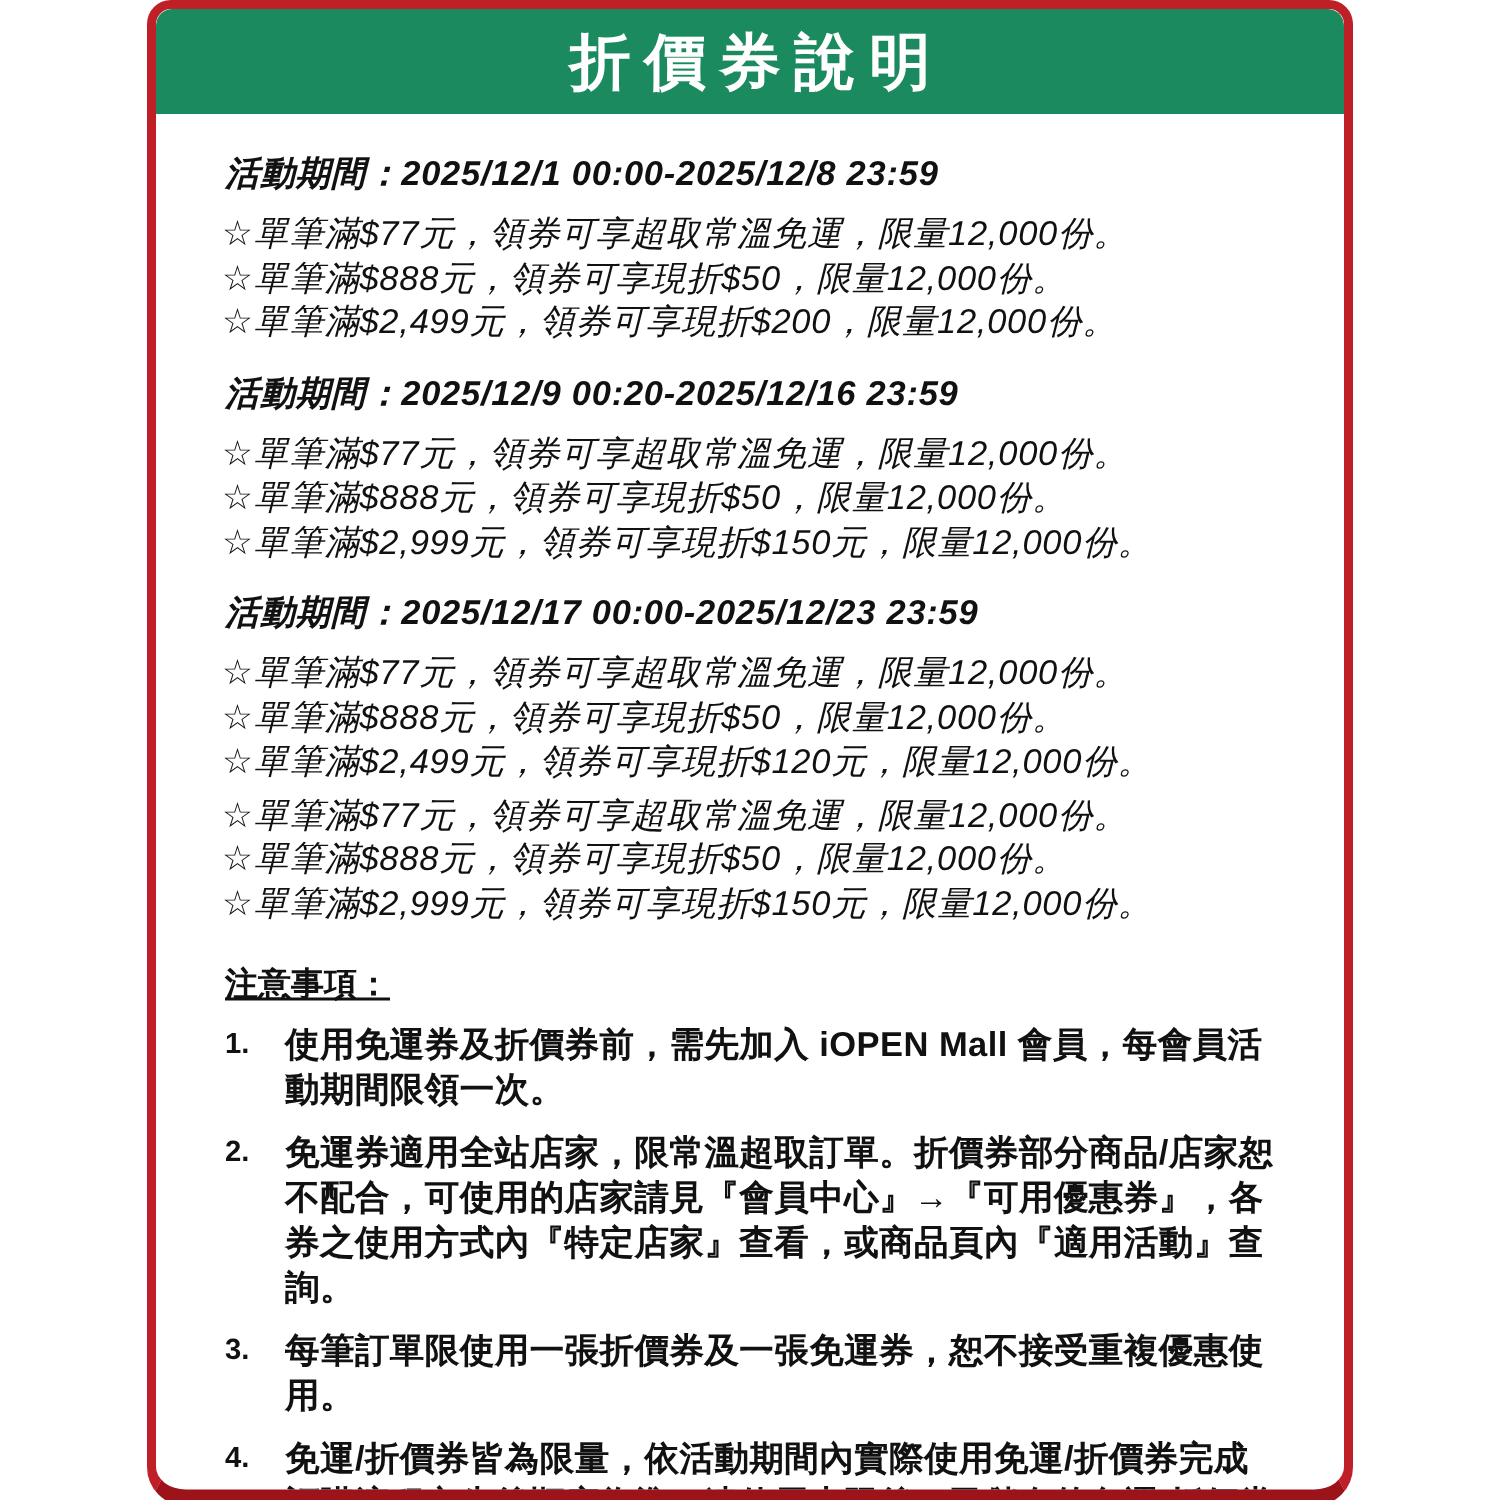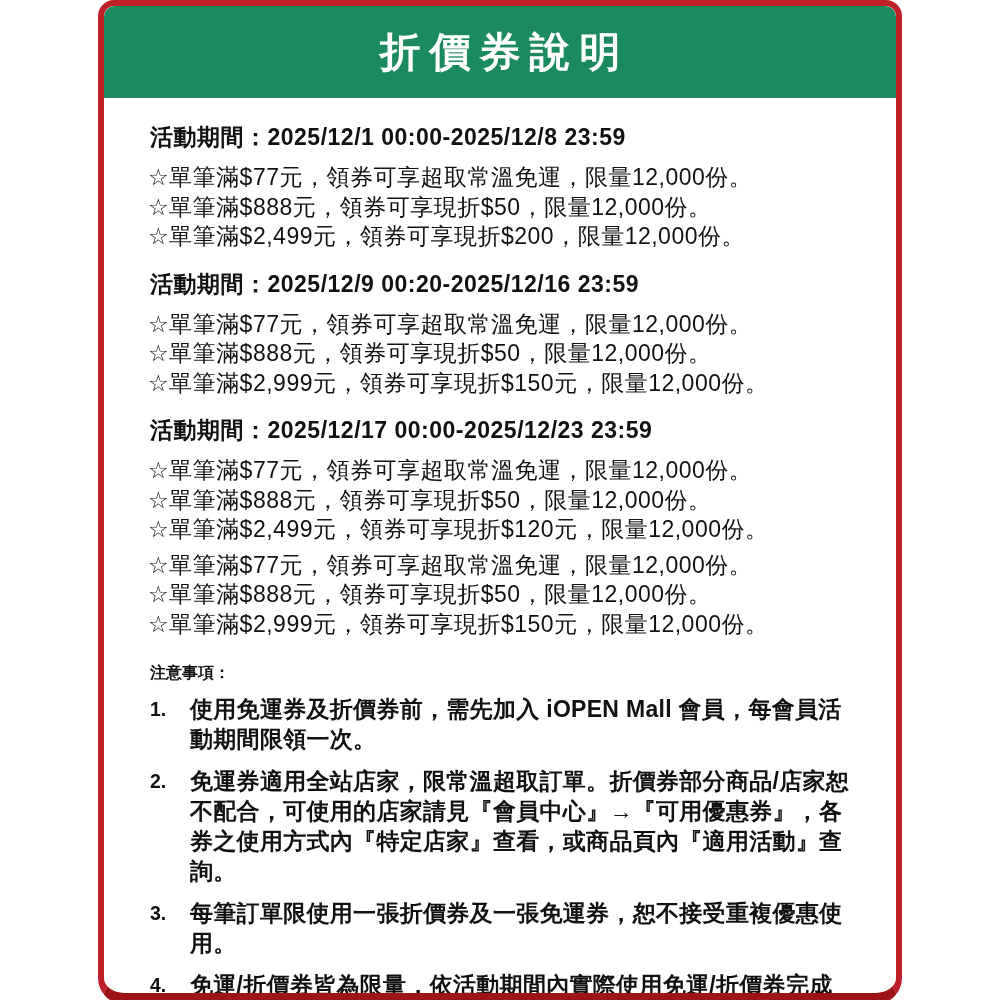--- a/index.html
+++ b/index.html
@@ -11,41 +11,41 @@
   .coupon-card{
     position:absolute;left:98px;top:0;
     width:804px;height:1004px;box-sizing:border-box;
     background:#ffffff;
     border:6px solid #bf2027;
     border-bottom:11px solid #9c141a;
     border-radius:16px 16px 26px 26px;
     overflow:hidden;
   }
   .banner{
-    height:92px;background:#1b8a5f;
+    height:70px;background:#1b8a5f;
     border-radius:11px 11px 0 0;
     display:flex;align-items:center;justify-content:center;
   }
   .banner-title{
     color:#ffffff;font-size:41px;font-weight:700;
     letter-spacing:9px;text-indent:9px;line-height:1;
   }
   .content{padding:14px 44px 0 46px;}
-  .section{margin-bottom:6px;}
+  .section{margin-bottom:6px;font-style:italic;}
   .section-heading{
     font-size:23px;font-weight:700;letter-spacing:0.5px;
     margin:17px 0 10px 0;
   }
   .section:first-of-type .section-heading{margin-top:10px;}
   .coupon-row{
     font-size:23px;font-weight:400;letter-spacing:0.5px;
     line-height:29.5px;margin:0 0 0 -2px;
   }
   .notes-label{
-    font-size:16px;font-weight:700;margin:24px 0 8px 0;
+    font-size:22px;font-weight:700;margin:24px 0 8px 0;text-decoration:underline;
   }
   .note-item{
     display:flex;align-items:flex-start;
     margin:10px 0 12px 0;
   }
   .note-num{
     flex:0 0 40px;font-size:19.5px;font-weight:700;line-height:30px;
   }
   .note-text{
     flex:1;font-size:23px;font-weight:700;line-height:30px;

